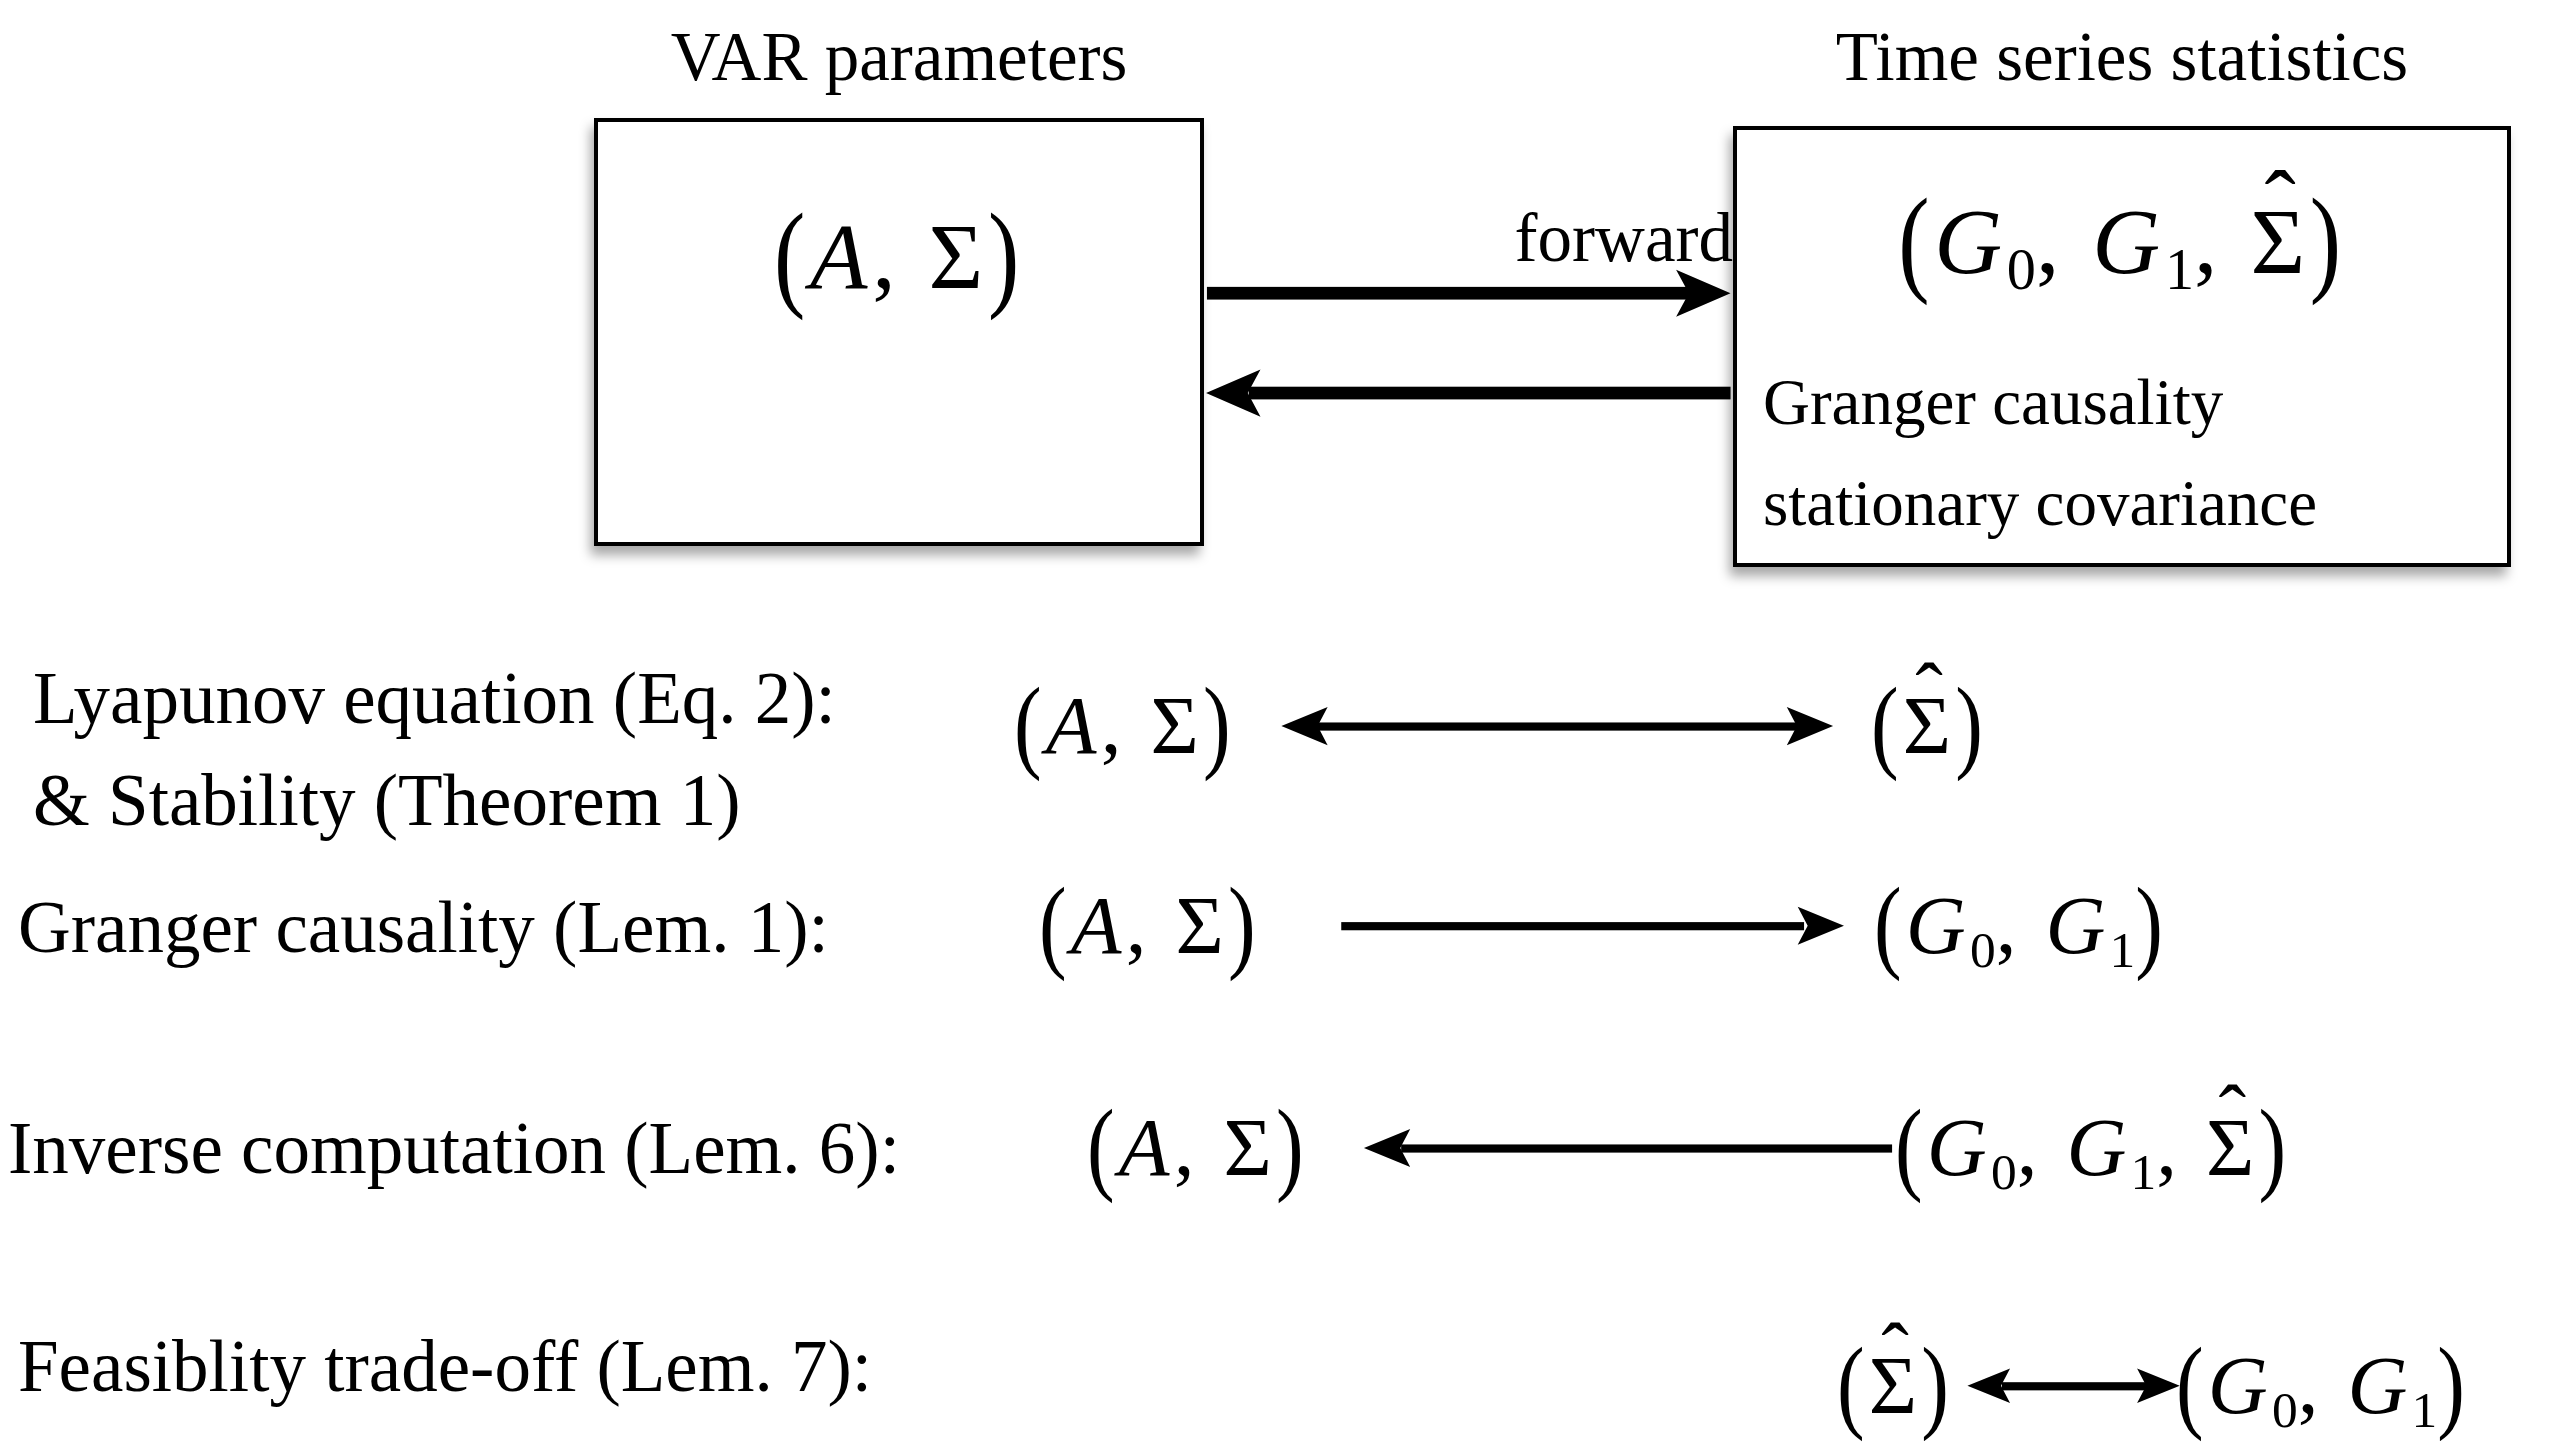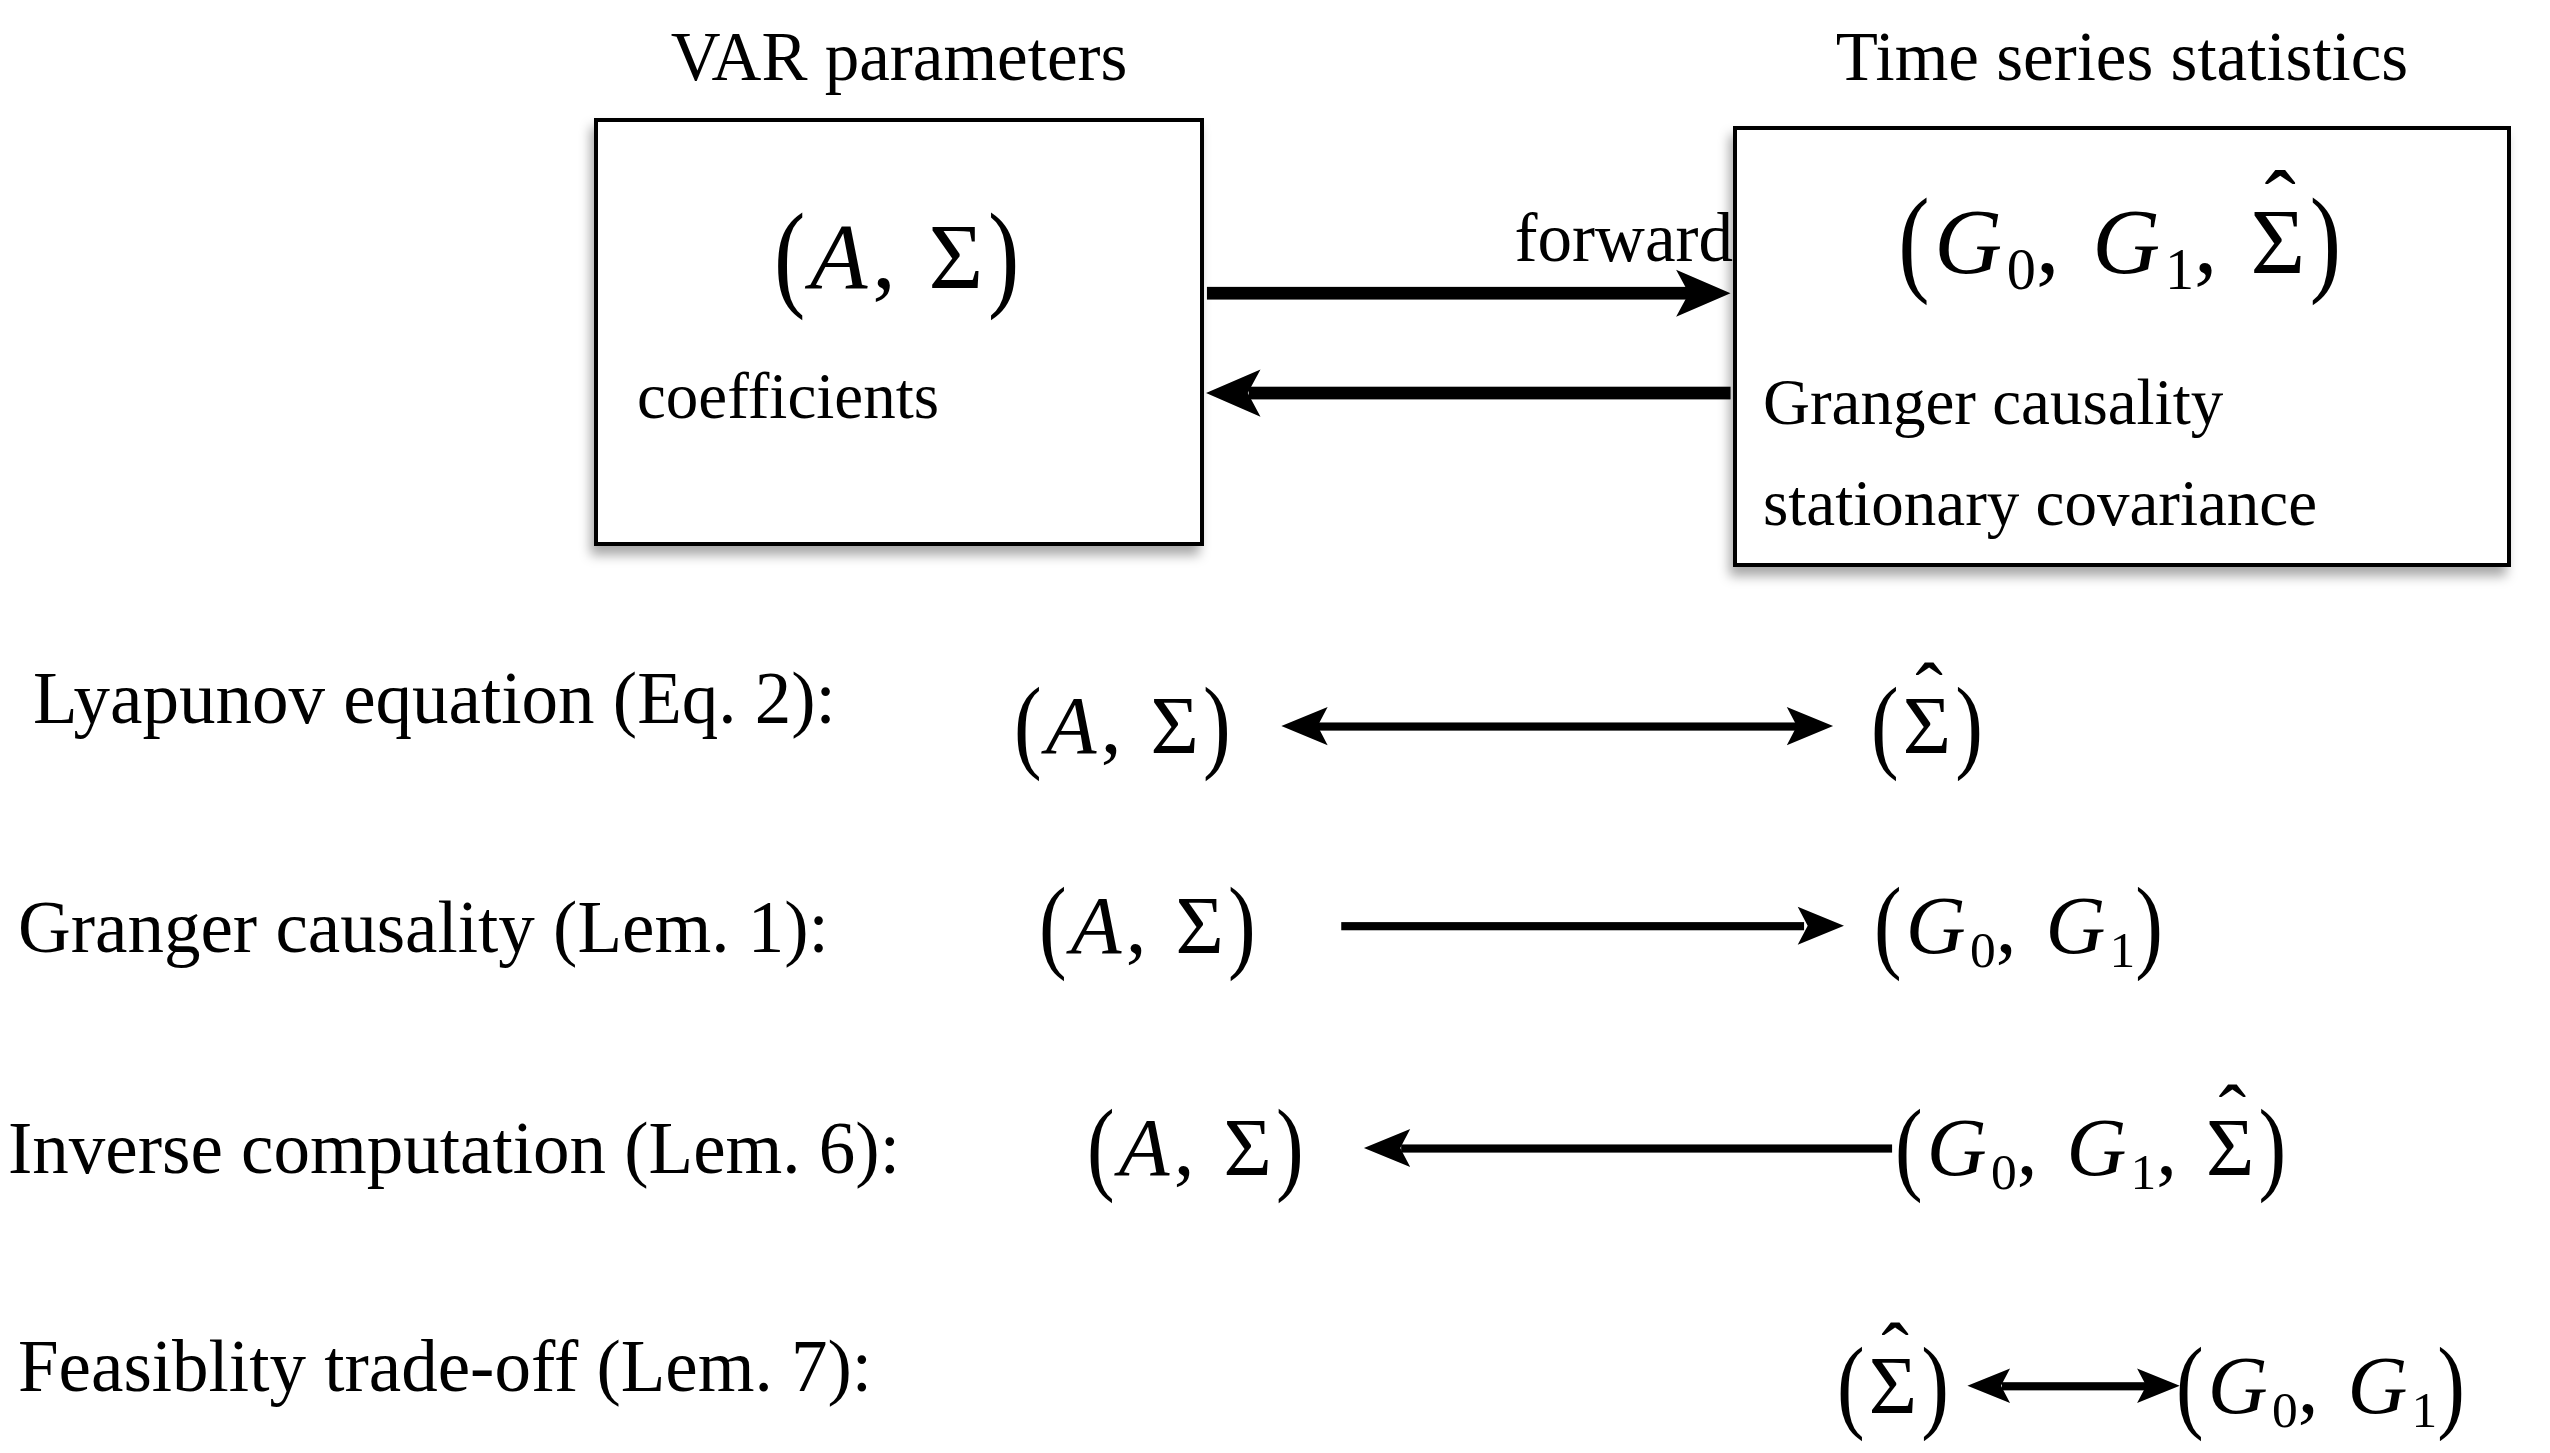--- a/index.html
+++ b/index.html
@@ -67,32 +67,32 @@
   <div class="abs boxtitle" style="left:1733px;top:20px;width:778px;">Time series statistics</div>
 
   <div class="abs box" style="left:594px;top:118px;width:610px;height:428px;"></div>
 
   <div class="abs box" style="left:1733px;top:126px;width:778px;height:441px;"></div>
 
   <div class="abs mathf big" style="left:594px;top:209px;width:610px;">
     <span class="paren">(</span><span class="it">A</span><span>, </span><span>Σ</span><span class="paren">)</span>
   </div>
 
-  <div class="abs desc" style="left:637px;top:361px;">coefficients</div>
 
   <div class="abs mathf big" style="left:1733px;top:194px;width:778px;">
     <span class="paren">(</span><span class="it">G</span><sub>0</sub><span>, </span><span class="it">G</span><sub>1</sub><span>, </span><span class="sighat"><span class="hatmark">ˆ</span><span>Σ</span></span><span class="paren">)</span>
   </div>
 
   <div class="abs desc" style="left:1763px;top:367px;">Granger causality</div>
   <div class="abs desc" style="left:1763px;top:468px;">stationary covariance</div>
 
   <div class="abs arrowlabel" style="left:1207px;top:201px;width:526px;">forward</div>
 
   <div class="abs rowlabel" style="left:33px;top:659px;">Lyapunov equation (Eq. 2):</div>
+  <div class="abs rowlabel" style="left:33px;top:761px;">&amp; Stability (Theorem 1)</div>
 
   <div class="abs mathf" style="left:1014px;top:684px;">
     <span class="paren">(</span><span class="it">A</span><span>, </span><span>Σ</span><span class="paren">)</span>
   </div>
 
   <div class="abs mathf" style="left:1871px;top:684px;">
     <span class="paren">(</span><span class="sighat"><span class="hatmark">ˆ</span><span>Σ</span></span><span class="paren">)</span>
   </div>
 
   <div class="abs rowlabel" style="left:18px;top:888px;">Granger causality (Lem. 1):</div>

